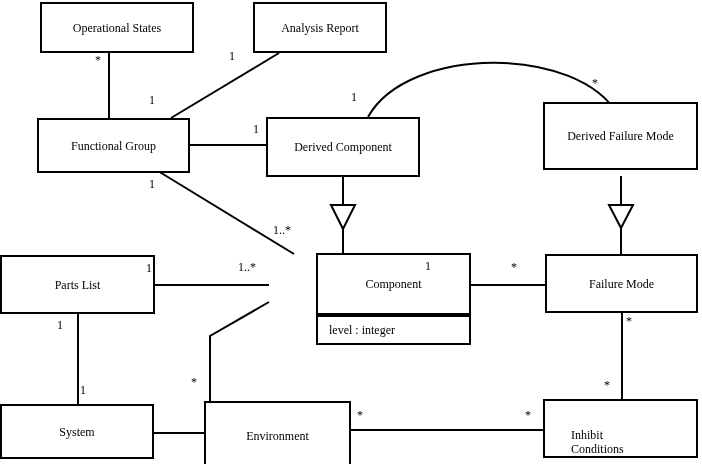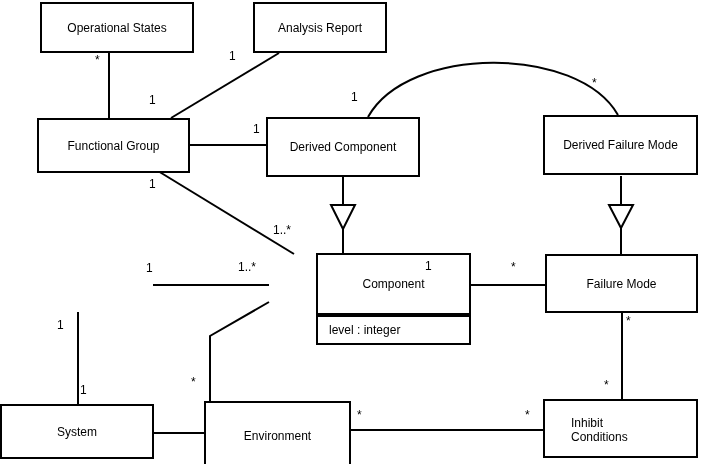--- a/index.html
+++ b/index.html
@@ -1,21 +1,21 @@
 <!DOCTYPE html>
 <html><head>
 <meta charset="utf-8">
 <style>
   html, body { margin: 0; padding: 0; background: #ffffff; }
   .stage {
     position: relative;
     width: 702px;
     height: 464px;
     background: #ffffff;
-    font-family: Liberation Sans, sans-serif;
+    font-family: Liberation Serif, serif;
     color: #000000;
     overflow: hidden;
   }
   svg.edge-layer {
     position: absolute;
     left: 0; top: 0;
     z-index: 1;
   }
   .uml-class {
     position: absolute;
@@ -49,21 +49,21 @@
   .compartments .attr-compartment {
     flex: 1 1 auto;
     display: flex;
     align-items: center;
     justify-content: flex-start;
     padding-left: 11px;
     text-align: center;
   }
   
   .uml-class.topleft {
-    align-items: center;
+    align-items: flex-end;
     justify-content: flex-start;
     text-align: left;
     padding: 2px 0 0 26px;
   }
   .uml-class.topleft .cls-name {
     white-space: normal;
     display: block;
     width: 76px;
     line-height: 14px;
   }
@@ -112,24 +112,27 @@
   </div>
 
   <div class="uml-class" style="left:37px;top:118px;width:153px;height:55px">
     <span class="cls-name">Functional Group</span>
   </div>
 
   <div class="uml-class" style="left:266px;top:117px;width:154px;height:60px">
     <span class="cls-name">Derived Component</span>
   </div>
 
-  <div class="uml-class" style="left:543px;top:115px;width:155px;height:60px">
+  <div class="uml-class" style="left:543px;top:102px;width:155px;height:68px">
     <span class="cls-name">Derived Failure Mode</span>
   </div>
 
+  <div class="uml-class" style="left:0px;top:255px;width:155px;height:59px">
+    <span class="cls-name">Parts List</span>
+  </div>
 
   <div class="uml-class compartments" style="left:268px;top:253px;width:155px;height:92px">
     <div class="name-compartment">
       <span class="cls-name">Component</span>
     </div>
     <div class="attr-compartment">
       <span>level : integer</span>
     </div>
   </div>
 

